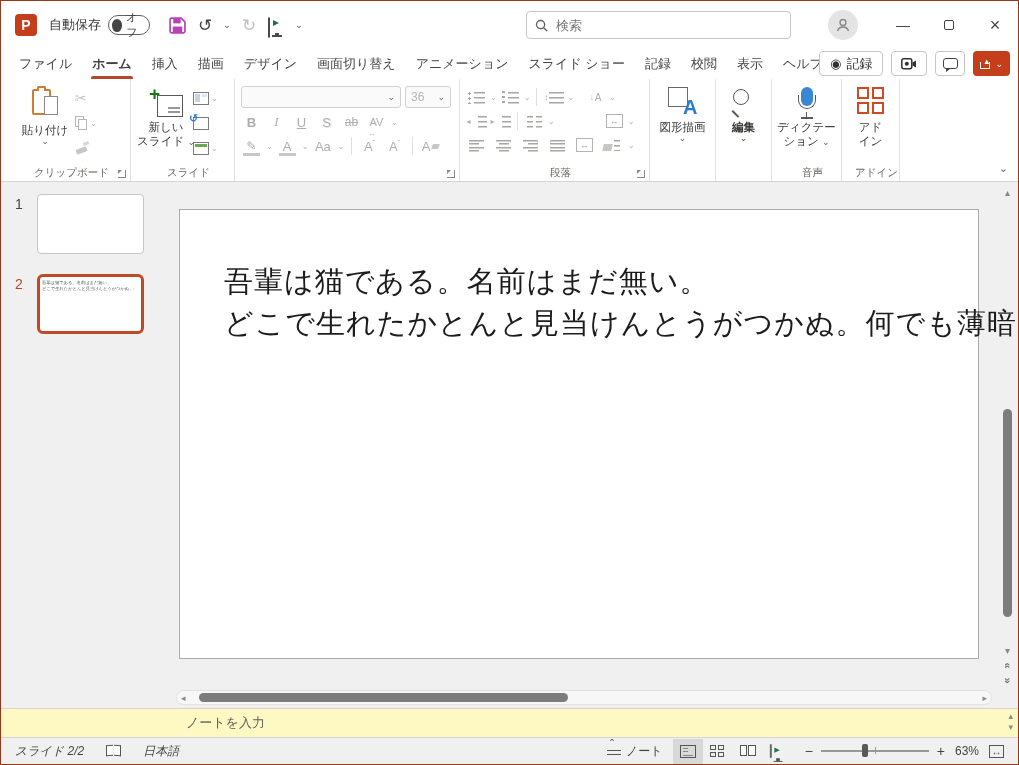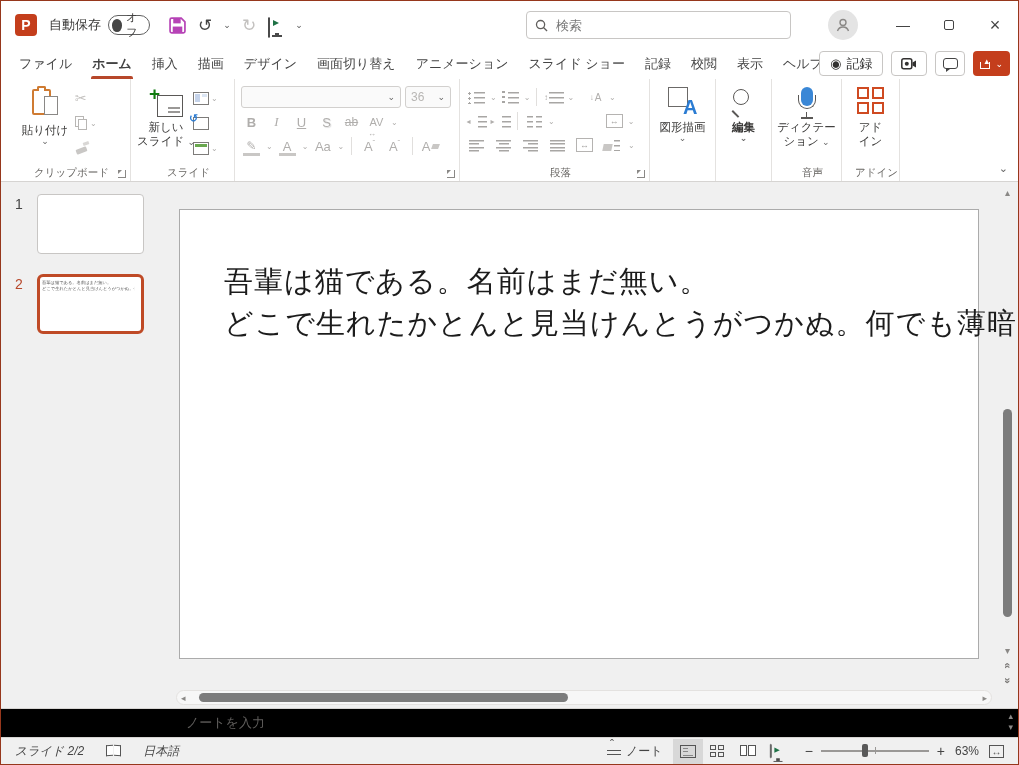--- a/index.html
+++ b/index.html
@@ -183,21 +183,21 @@
   .vscroll .sarrow { height:14px; color:#8a8886; font-size:10px; line-height:14px; }
   .vscroll .track { flex:1; width:100%; position:relative; }
   .vscroll .vthumb { position:absolute; left:3px; width:9px; top:47%; height:47%; background:#7c7c7c; border-radius:5px; }
   .dblarrow { height:15px; color:#7a7876; font-size:11px; line-height:14px; transform:rotate(90deg); font-weight:bold; }
   .hscroll { position:absolute; left:8px; right:26px; bottom:3px; height:15px; background:#f7f7f7; border:1px solid #e4e2e0; border-radius:8px; display:flex; align-items:center; padding:0 4px; }
   .hscroll .sarrow { color:#8a8886; font-size:9px; width:10px; }
   .hscroll .track { flex:1; position:relative; height:9px; }
   .hscroll .hthumb { position:absolute; left:1%; width:47%; top:0; height:9px; background:#7c7c7c; border-radius:5px; }
 
   
-  .notesbar { height:29px; flex:0 0 auto; background:#000000; border-top:1px solid #d6d4d2; display:flex; align-items:center; padding-left:185px; position:relative; }
+  .notesbar { height:29px; flex:0 0 auto; background:#fef9c3; border-top:1px solid #d6d4d2; display:flex; align-items:center; padding-left:185px; position:relative; }
   .notesbar .ph { font-size:13px; color:#605e5c; }
   .notes-scroll { position:absolute; right:5px; top:2px; display:flex; flex-direction:column; line-height:11px; font-size:9px; color:#8a8886; text-align:center; }
 
   
   .statusbar { height:27px; flex:0 0 auto; background:#f0f0f0; border-top:1px solid #d6d4d2; display:flex; align-items:center; font-size:12px; color:#444; padding:0 6px 0 14px; }
   .sb-item { display:flex; align-items:center; gap:5px; margin-right:22px; white-space:nowrap;font-style:italic; }
   .book-ico { position:relative; width:15px; height:12px; }
   .book-ico .pg { position:absolute; left:0; top:0; width:7px; height:11px; border:1.3px solid #555; border-right:none; transform:skewY(-6deg); background:#fff; }
   .book-ico .pg2 { position:absolute; right:0; top:0; width:7px; height:11px; border:1.3px solid #555; border-left:none; transform:skewY(6deg); background:#fff; }
   .sb-right { margin-left:auto; display:flex; align-items:center; gap:0; }

